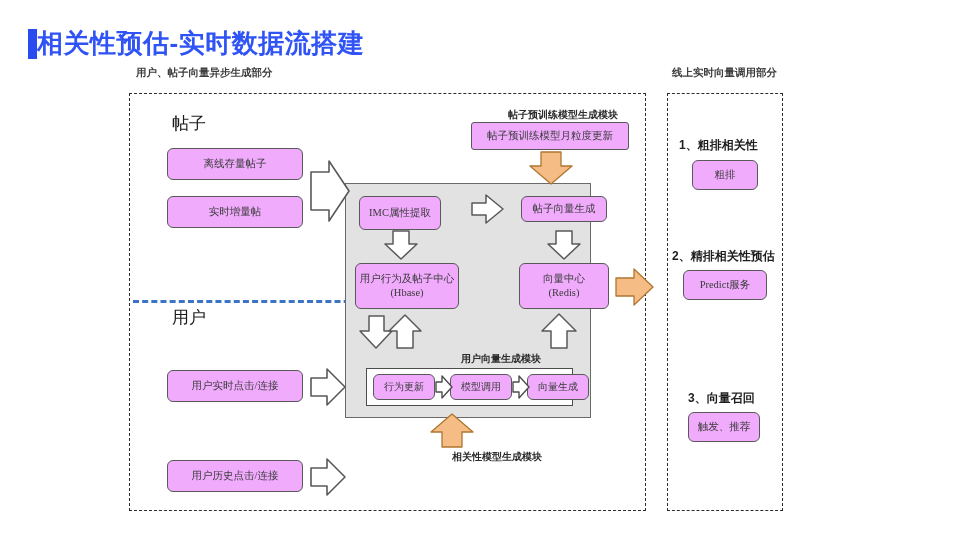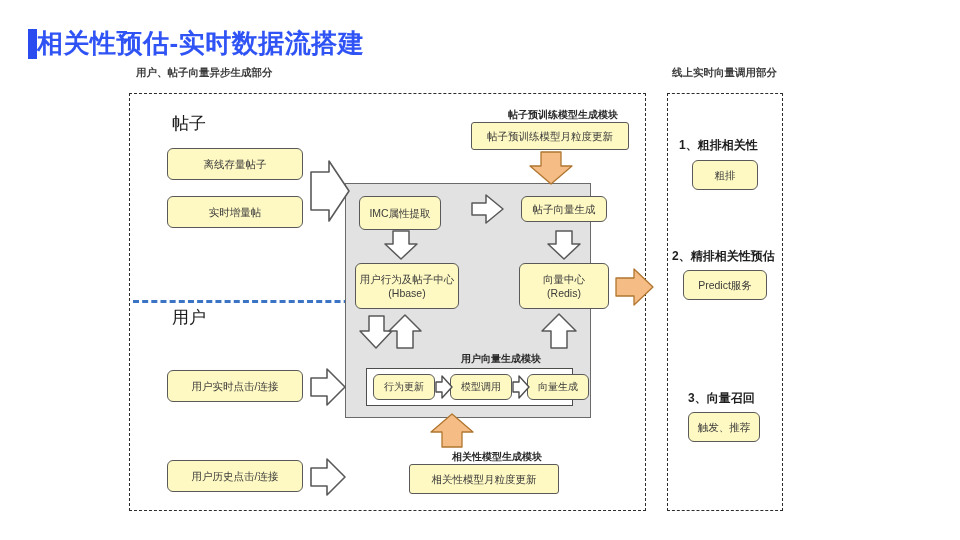--- a/index.html
+++ b/index.html
@@ -36,27 +36,28 @@
   
   .group-label { position: absolute; font-size: 17px; color: #1a1a1a; white-space: nowrap; }
   #label-post { left: 172px; top: 112px; }
   #label-user { left: 172px; top: 306px; }
 
   
   .node {
     position: absolute;
     border: 1.4px solid #595959;
     border-radius: 6px;
-    background: #fef9c3;
+    background: #f0abfc;
     display: flex; align-items: center; justify-content: center;
     text-align: center;
     font-size: 10.5px;
     color: #3b3b3b;
     line-height: 1.35;
     white-space: pre-line;
+    font-family: Liberation Serif, serif;
   }
   .node.sharp { border-radius: 3px; }
 
   
   #n-offline-post { left: 167px; top: 148px; width: 136px; height: 32px; }
   #n-realtime-post{ left: 167px; top: 196px; width: 136px; height: 32px; }
   #n-user-rt-click{ left: 167px; top: 370px; width: 136px; height: 32px; }
   #n-user-hist-click{ left: 167px; top: 460px; width: 136px; height: 32px; }
 
   
@@ -148,21 +149,20 @@
   <div class="node" id="n-redis">向量中心
 (Redis)</div>
 
   <div class="module-cap" id="cap-uvm">用户向量生成模块</div>
   <div id="uvm-frame"></div>
   <div class="node" id="n-behav-upd">行为更新</div>
   <div class="node" id="n-model-call">模型调用</div>
   <div class="node" id="n-vec-gen">向量生成</div>
 
   <div class="module-cap" id="cap-relmodel">相关性模型生成模块</div>
-  <div class="node sharp" id="n-relmodel">相关性模型月粒度更新</div>
 
   <div class="panel-head" id="ph-1">1、粗排相关性</div>
   <div class="node" id="n-coarse">粗排</div>
 
   <div class="panel-head" id="ph-2">2、精排相关性预估</div>
   <div class="node" id="n-predict">Predict服务</div>
 
   <div class="panel-head" id="ph-3">3、向量召回</div>
   <div class="node" id="n-trigger">触发、推荐</div>
 

